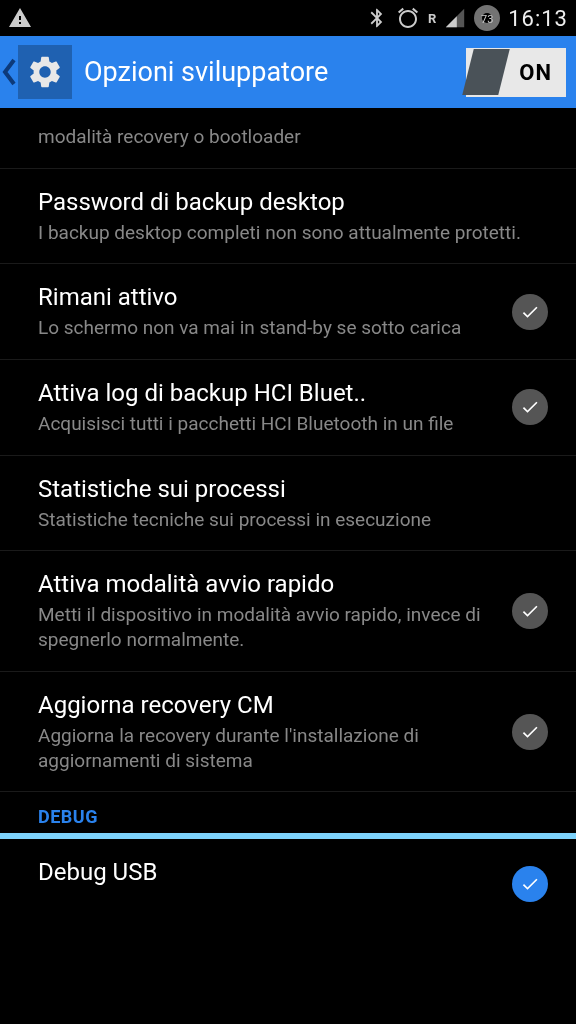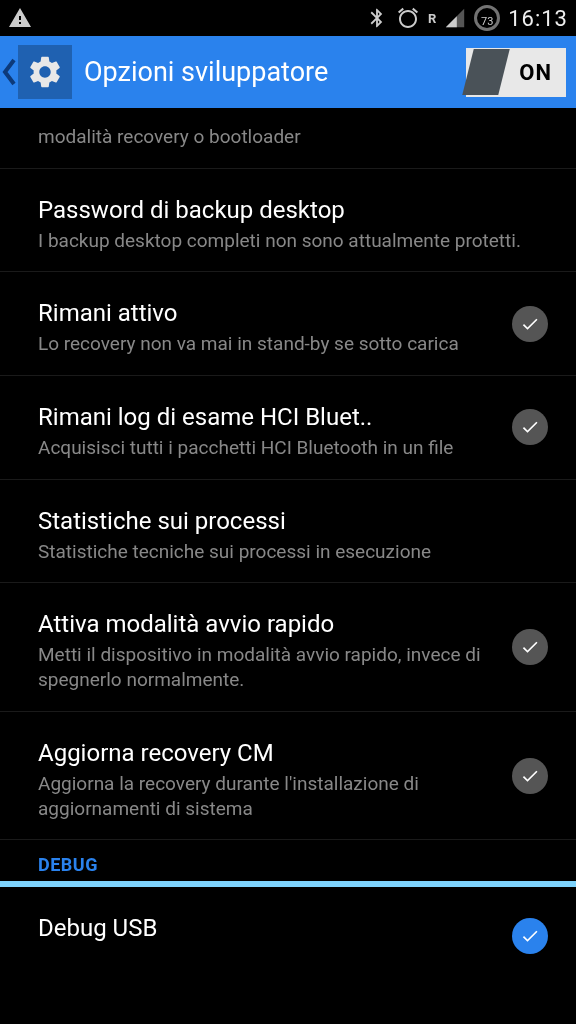--- a/index.html
+++ b/index.html
@@ -18,22 +18,22 @@
   display: flex;
   align-items: center;
   padding: 0 8px;
   font-size: 19px;
 }
 .status-left { flex: 1; display: flex; align-items: center; gap: 4px; }
 .status-right { display: flex; align-items: center; gap: 8px; }
 .status-right svg, .status-left svg { fill: #ccc; }
 .clock { color: #eee; font-size: 22px; font-weight: 400; letter-spacing: 1px; }
 .battery-badge {
-  width: 26px; height: 26px; border: 3px solid #737373; border-radius: 50%;
-  display: flex; align-items: flex-end; justify-content: center;
+  width: 26px; height: 26px; border: 8px solid #737373; border-radius: 50%;
+  display: flex; align-items: flex-start; justify-content: center;
   font-size: 11px; color: #ccc;
 }
 
 .header {
   height: 72px;
   background: #2a82ed;
   display: flex;
   align-items: center;
   padding: 0 10px 0 0;
 }
@@ -66,21 +66,20 @@
   padding: 18px 28px 18px 38px;
   border-bottom: 1px solid #1a1a1a;
   display: flex;
   align-items: center;
 }
 .setting-item:first-child { padding-top: 10px; }
 .setting-text { flex: 1; padding-right: 12px; }
 .setting-title {
   font-size: 24px; color: #fff; font-weight: 400; line-height: 1.25;
   margin-bottom: 4px;
-  margin-top: 8px;
 }
 .setting-desc {
   font-size: 19px; color: #888; line-height: 1.3;
 }
 .setting-partial .setting-desc { color: #888; margin-top: 7px; }
 .checkbox {
   width: 36px; height: 36px; background: #555; border-radius: 50%;
   display: flex; align-items: center; justify-content: center;
   flex-shrink: 0;
 }
@@ -153,32 +152,32 @@
   <div class="setting-item">
     <div class="setting-text">
       <div class="setting-title">Password di backup desktop</div>
       <div class="setting-desc">I backup desktop completi non sono attualmente protetti.</div>
     </div>
   </div>
 
   <div class="setting-item">
     <div class="setting-text">
       <div class="setting-title">Rimani attivo</div>
-      <div class="setting-desc">Lo recovery non va mai in stand-by se sotto carica</div>
-    </div>
-    <div class="checkbox checked">
-      <svg width="20" height="20" viewBox="0 0 24 24">
-          <path d="M9 16.17L4.83 12l-1.42 1.41L9 19 21 7l-1.41-1.41z"></path>
-        </svg>
-    </div>
-  </div>
-
-  <div class="setting-item">
-    <div class="setting-text">
-      <div class="setting-title">Rimani log di esame HCI Bluet..</div>
+      <div class="setting-desc">Lo schermo non va mai in stand-by se sotto carica</div>
+    </div>
+    <div class="checkbox checked">
+      <svg width="20" height="20" viewBox="0 0 24 24">
+          <path d="M9 16.17L4.83 12l-1.42 1.41L9 19 21 7l-1.41-1.41z"></path>
+        </svg>
+    </div>
+  </div>
+
+  <div class="setting-item">
+    <div class="setting-text">
+      <div class="setting-title">Attiva log di backup HCI Bluet..</div>
       <div class="setting-desc">Acquisisci tutti i pacchetti HCI Bluetooth in un file</div>
     </div>
     <div class="checkbox checked">
       <svg width="20" height="20" viewBox="0 0 24 24">
           <path d="M9 16.17L4.83 12l-1.42 1.41L9 19 21 7l-1.41-1.41z"></path>
         </svg>
     </div>
   </div>
 
   <div class="setting-item">

